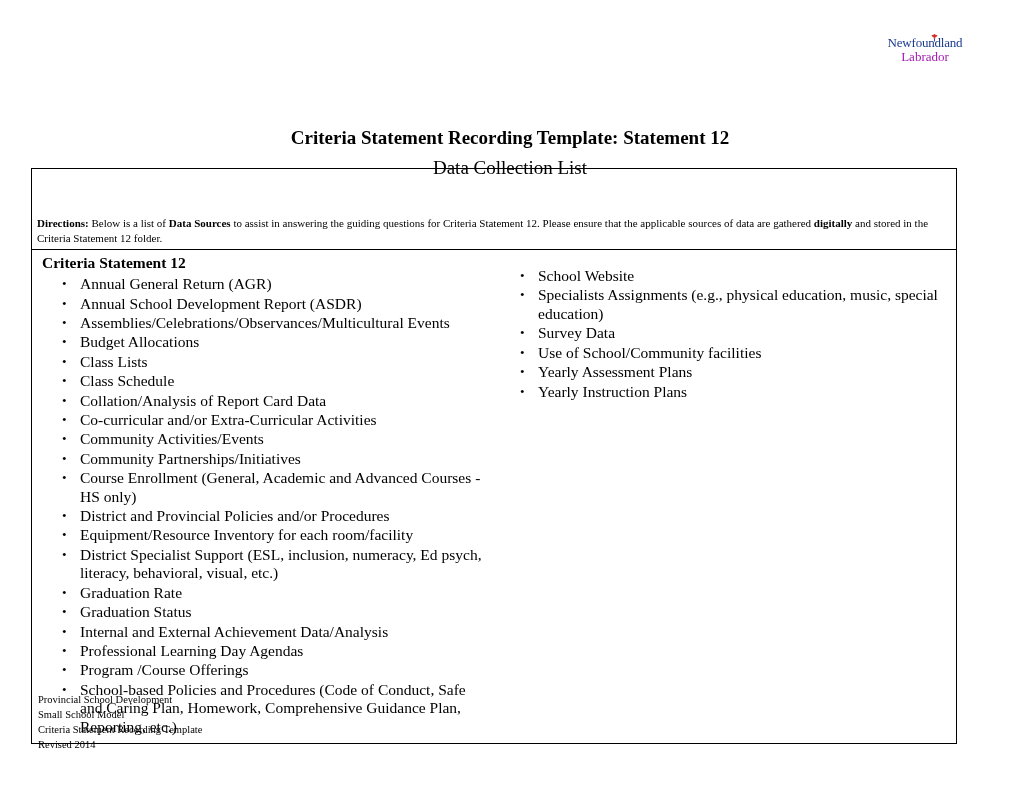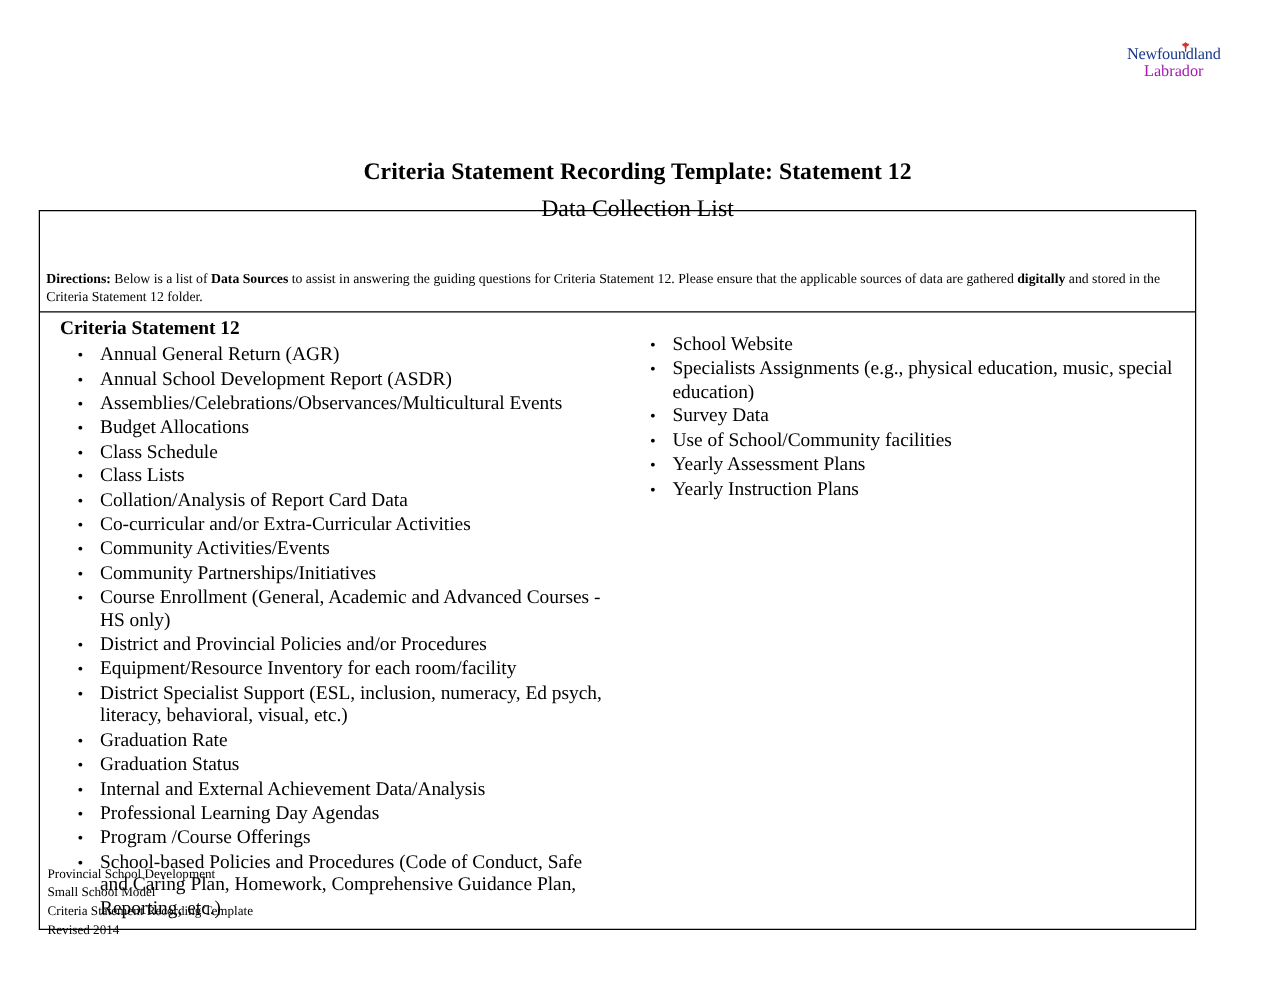--- a/index.html
+++ b/index.html
@@ -19,21 +19,21 @@
   .page {
     position: absolute;
     left: 0; top: 0;
     width: 1020px;
     height: 788px;
   }
 
   
   .logo {
     position: absolute;
-    right: 42px;
+    right: 56px;
     top: 36px;
     width: 78px;
     height: 46px;
     text-align: center;
     line-height: 1;
   }
   .logo-text {
     font-family: "Liberation Serif", serif;
     font-size: 13px;
     color: #1b3a8c;
@@ -105,21 +105,21 @@
     padding: 2px 6px 6px 6px;
   }
   .col-right {
     width: 50%;
     box-sizing: border-box;
     padding: 2px 6px 6px 6px;
   }
   .col-heading {
     font-size: 15.5px;
     font-weight: bold;
-    margin: 1px 0 2px 10px;
+    margin: 1px 0 2px 4px;
     line-height: 1.3;
   }
   ul.bullets {
     margin: 0;
     padding: 0 0 0 42px;
     list-style: none;
   }
   ul.bullets li {
     font-size: 15.5px;
     line-height: 1.20;
@@ -175,22 +175,22 @@
     </div>
 
     <div class="columns">
       <div class="col-left">
         <div class="col-heading">Criteria Statement 12</div>
         <ul class="bullets">
           <li>Annual General Return (AGR)</li>
           <li>Annual School Development Report (ASDR)</li>
           <li>Assemblies/Celebrations/Observances/Multicultural Events</li>
           <li>Budget Allocations</li>
+          <li>Class Lists</li>
           <li>Class Schedule</li>
-          <li>Class Lists</li>
           <li>Collation/Analysis of Report Card Data</li>
           <li>Co-curricular and/or Extra-Curricular Activities</li>
           <li>Community Activities/Events</li>
           <li>Community Partnerships/Initiatives</li>
           <li>Course Enrollment (General, Academic and Advanced Courses - HS only)</li>
           <li>District and Provincial Policies and/or Procedures</li>
           <li>Equipment/Resource Inventory for each room/facility</li>
           <li>District Specialist Support (ESL, inclusion, numeracy, Ed psych, literacy, behavioral, visual, etc.)</li>
           <li>Graduation Rate</li>
           <li>Graduation Status</li>

